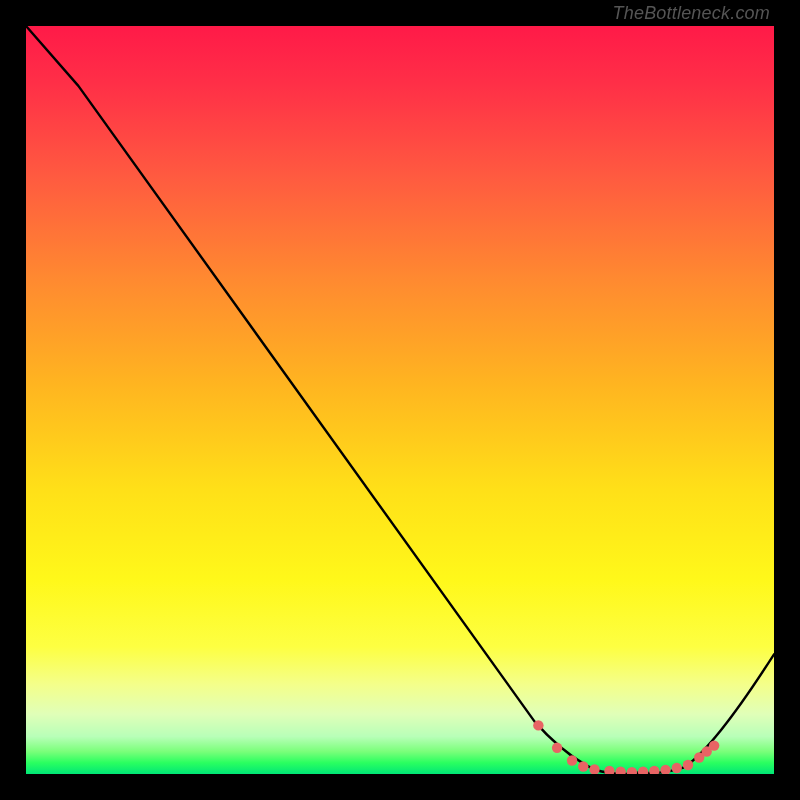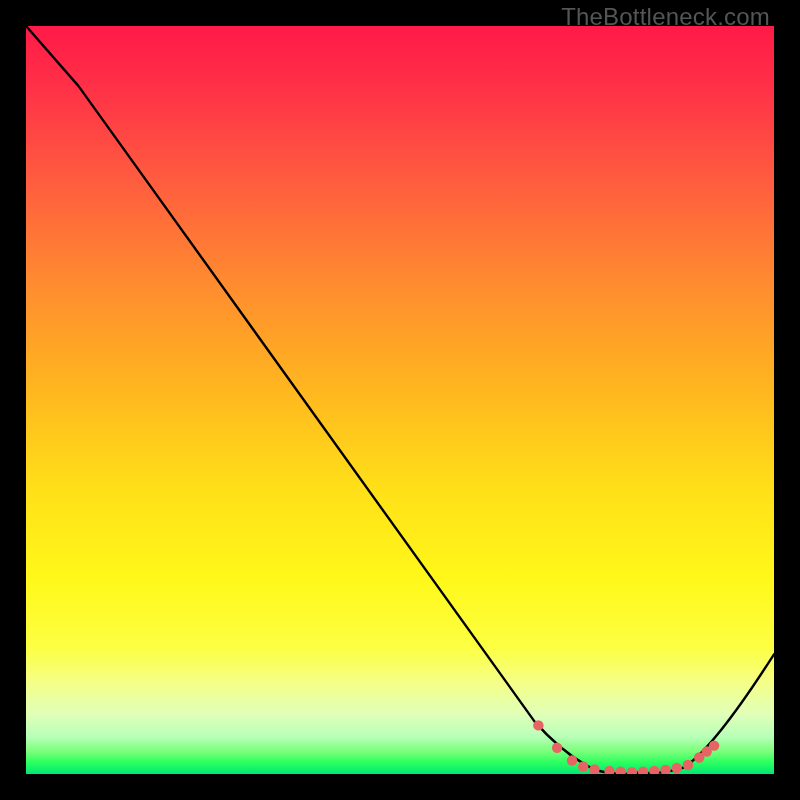--- a/index.html
+++ b/index.html
@@ -41,24 +41,25 @@
       #7aff7a 97%,
       #2aff60 98.5%,
       #00e676 100%
     );
   }
   .watermark {
     position: absolute;
     top: 3px;
     right: 30px;
     color: #555;
-    font-size: 24px;
+    font-size: 18px;
     font-weight: 500;
     letter-spacing: 0.2px;
     user-select: none;
+    font-style: italic;
   }
   svg.curve {
     position: absolute;
     left: 0;
     top: 0;
     width: 748px;
     height: 748px;
     pointer-events: none;
   }
   .marker {

